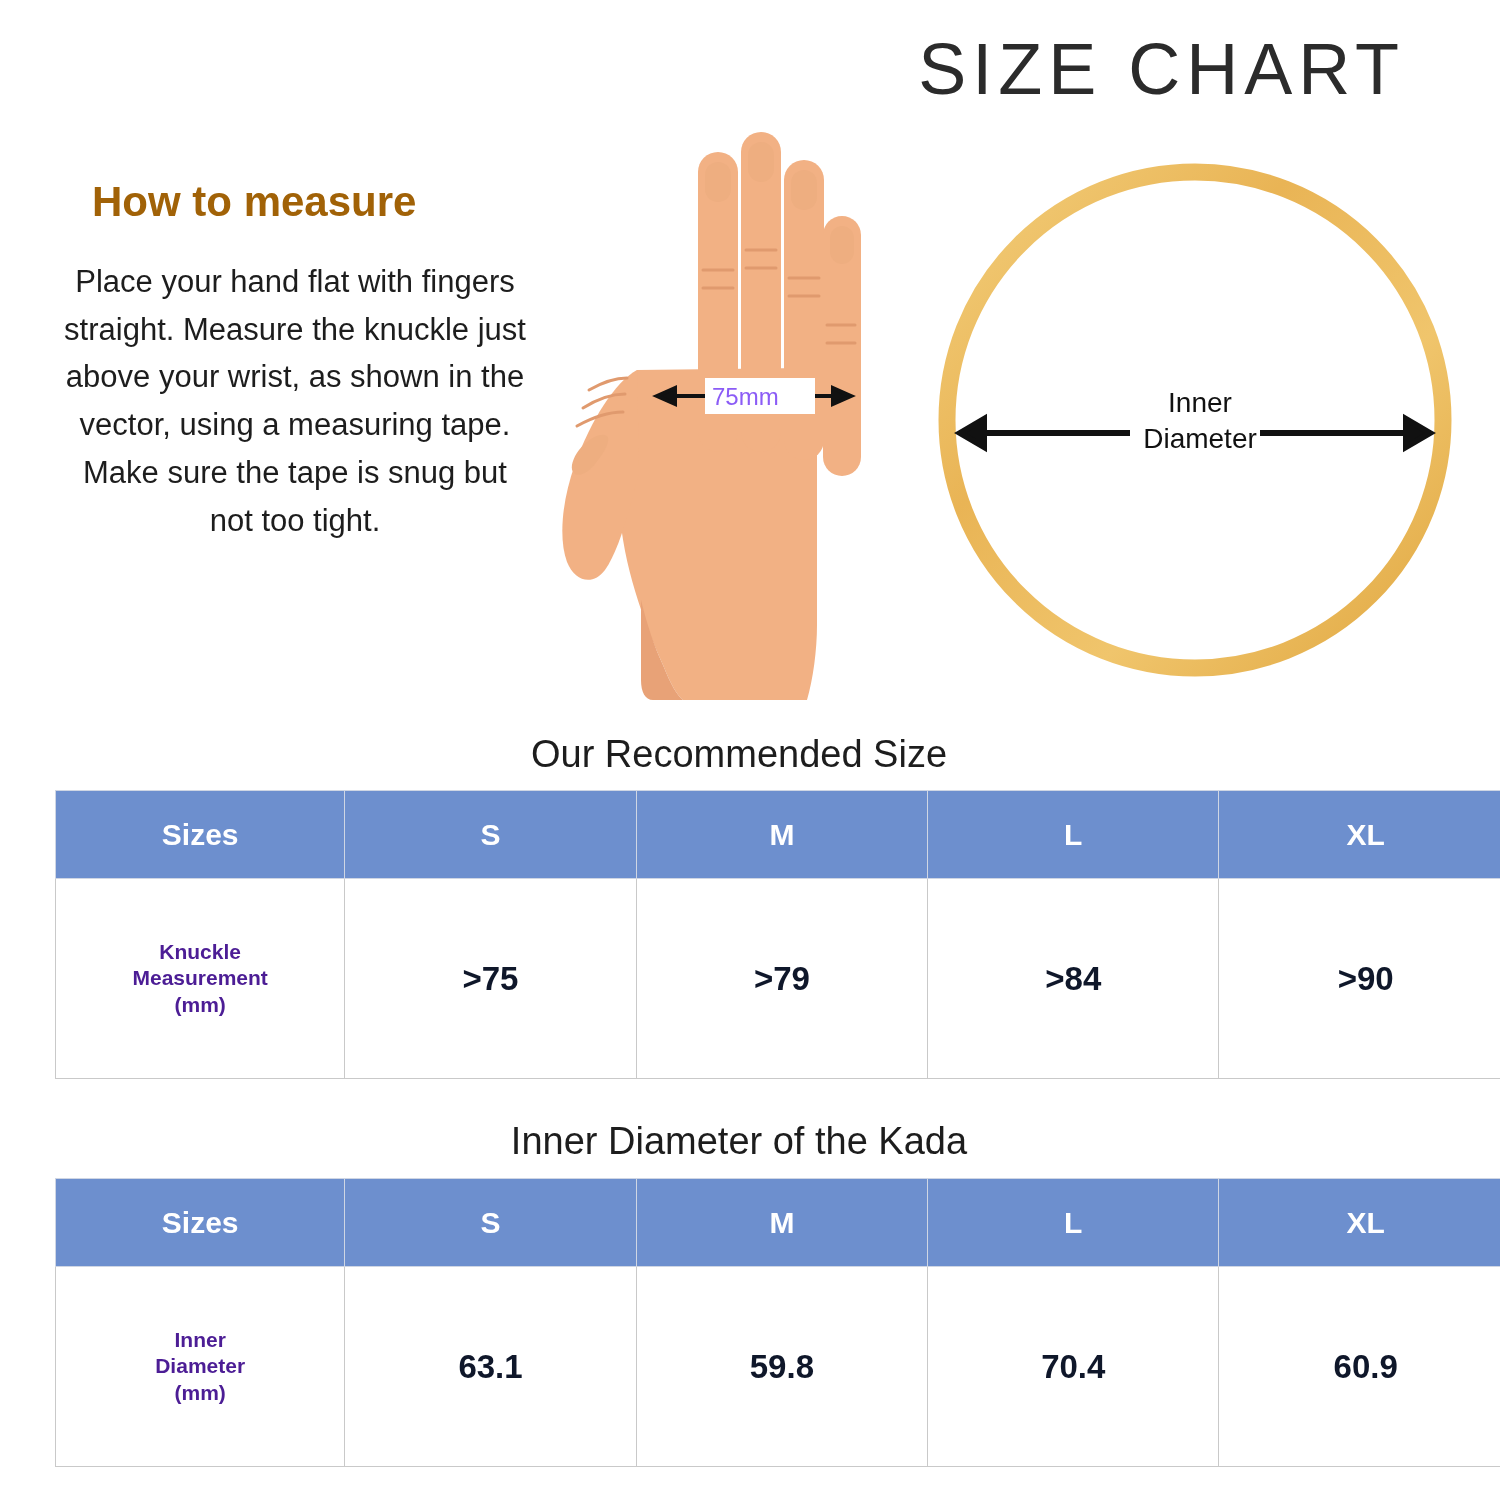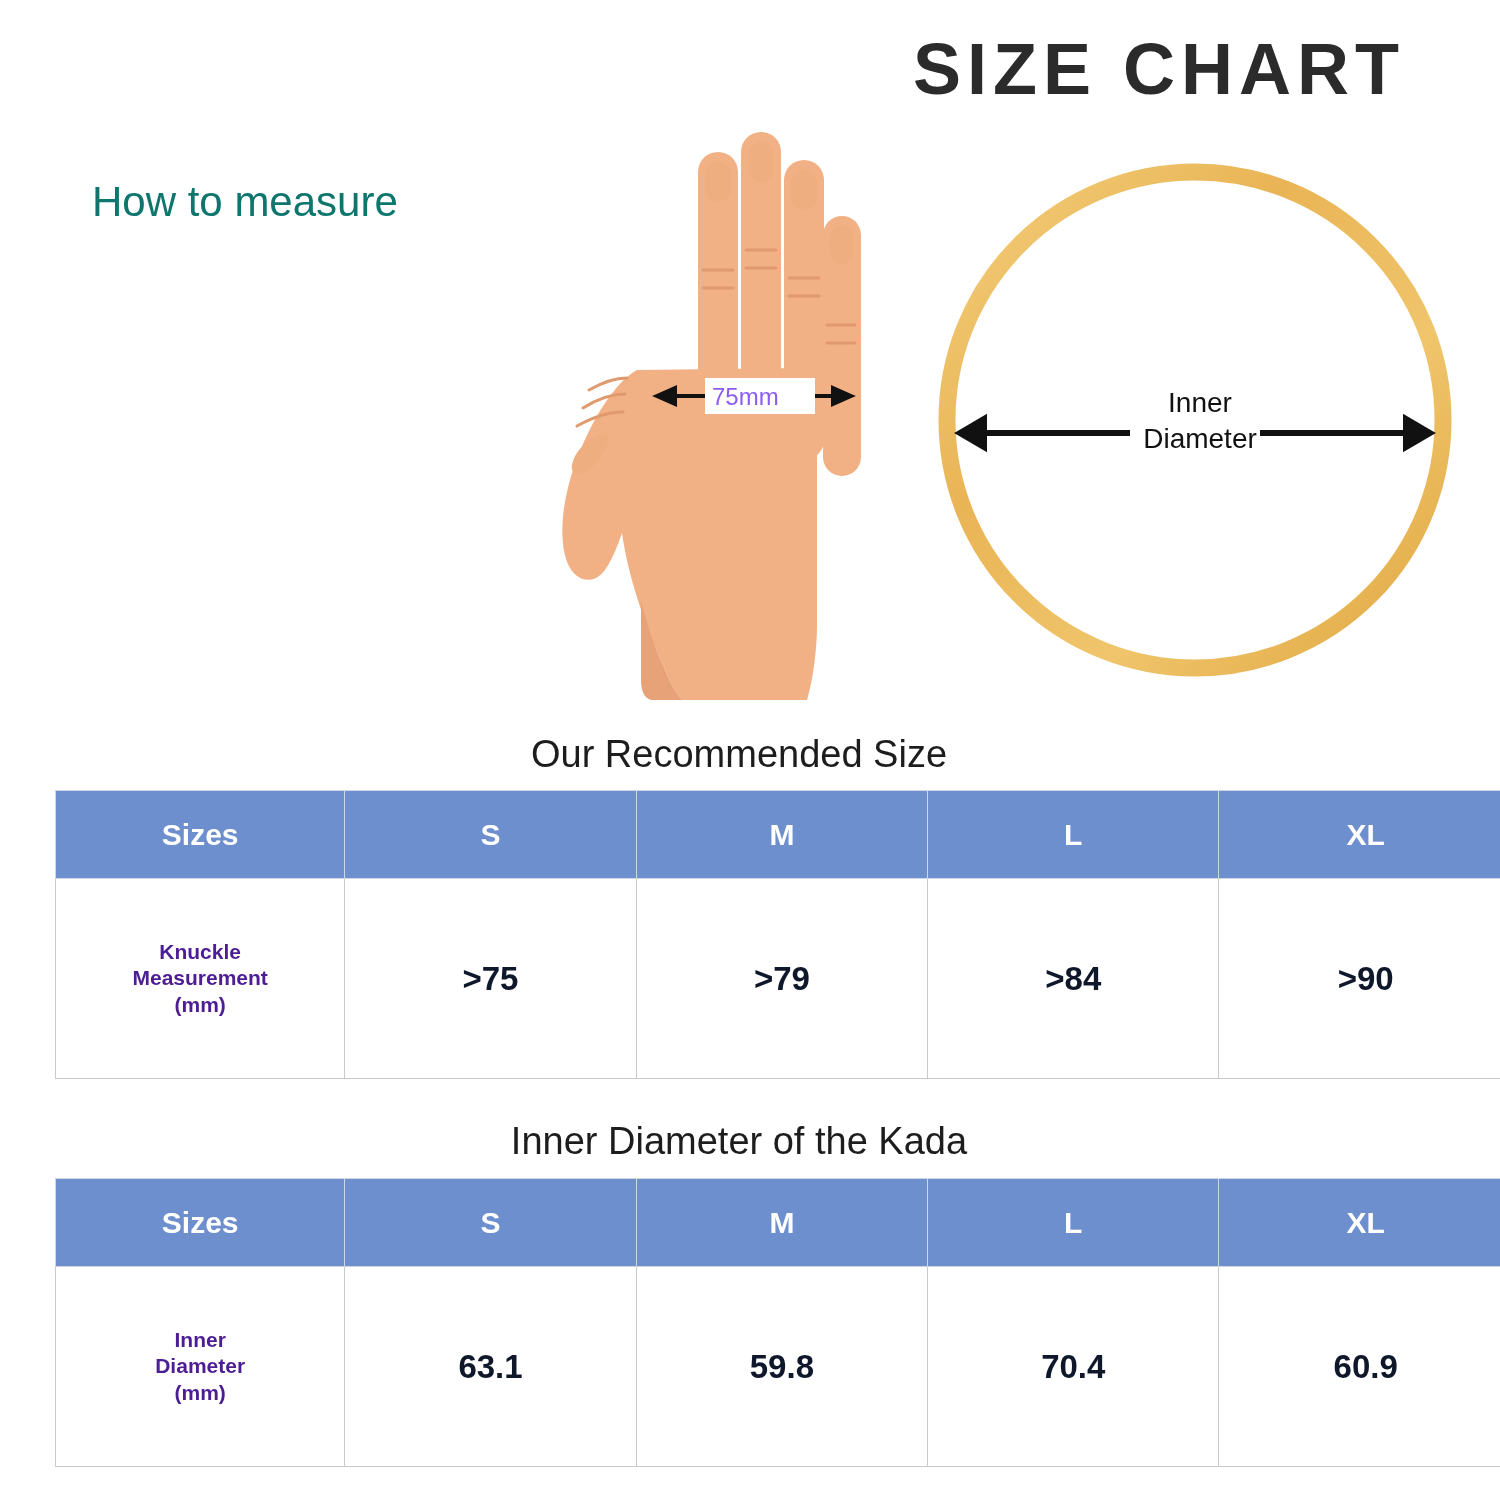--- a/index.html
+++ b/index.html
@@ -41,34 +41,34 @@
     color: transparent;
     white-space: nowrap;
   }
 
   
   .size-chart-title {
     position: absolute;
     right: 95px; top: 28px;
     font-family: "Liberation Sans", sans-serif;
     font-size: 72px;
-    font-weight: 700;
+    font-weight: 400;
     letter-spacing: 6px;
     color: #2b2b2b;
     white-space: nowrap;
   }
 
   
   .howto-head {
     position: absolute;
     left: 92px; top: 178px;
     font-family: "Liberation Sans", sans-serif;
     font-size: 42px;
-    font-weight: 400;
-    color: #0f766e;
+    font-weight: 700;
+    color: #a16207;
   }
   .howto-body {
     position: absolute;
     left: 60px; top: 258px;
     width: 470px;
     text-align: center;
     font-family: "Liberation Sans", sans-serif;
     font-size: 31px;
     line-height: 1.54;
     color: #1d1d1d;
@@ -162,20 +162,21 @@
 </style>
 </head>
 <body>
 
 <div class="page">
 
 
   <div class="size-chart-title">SIZE CHART</div>
 
   <div class="howto-head">How to measure</div>
+  <div class="howto-body">Place your hand flat with fingers straight. Measure the knuckle just above your wrist, as shown in the vector, using a measuring tape. Make sure the tape is snug but not too tight.</div>
 
   <div class="hand-wrap">
     <svg width="340" height="590" viewBox="0 0 340 590" xmlns="http://www.w3.org/2000/svg">
       <g>
 
         <path d="M92 250 C80 280 72 330 74 380 C76 440 98 500 118 545 C126 565 132 575 138 580 L262 580 C268 560 272 530 272 505 L272 300 C272 270 268 255 258 248 Z" fill="#f2b184"></path>
 
         <path d="M138 580 C132 575 126 565 118 545 C110 528 102 505 96 480 L96 560 C96 572 100 580 108 580 Z" fill="#e8a277"></path>
 
         <rect x="153" y="32" width="40" height="300" rx="20" fill="#f2b184"></rect>

